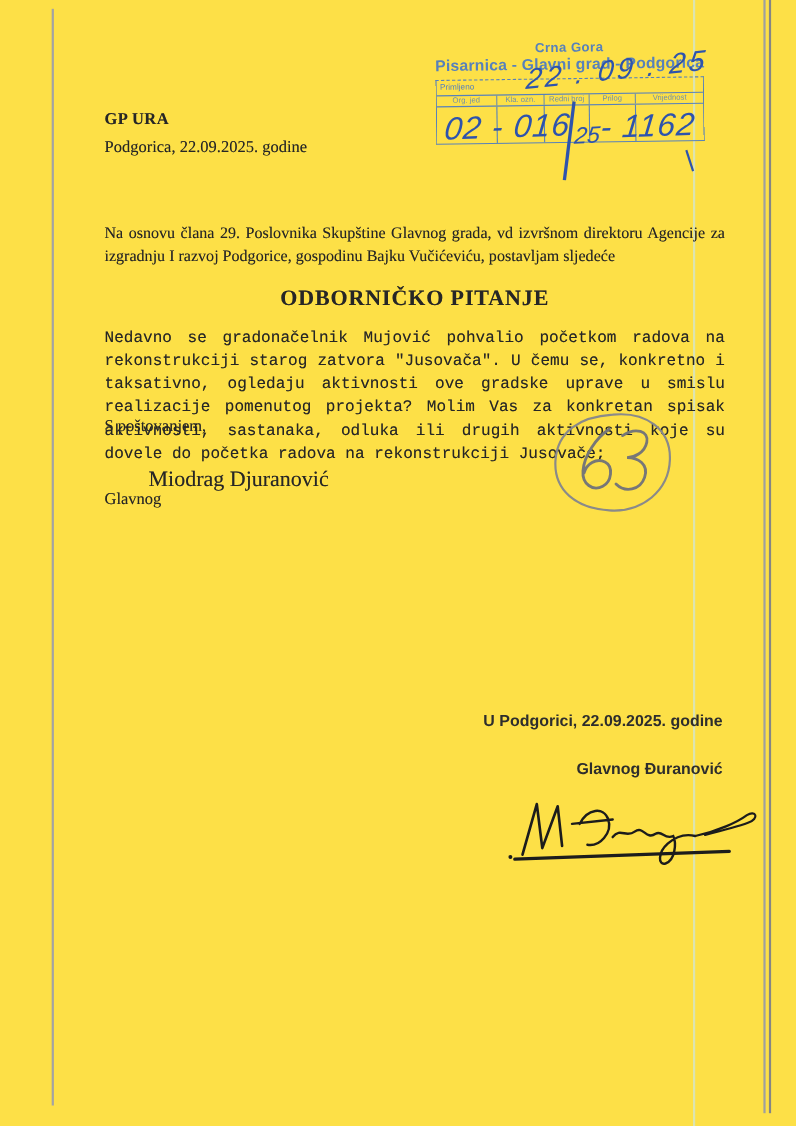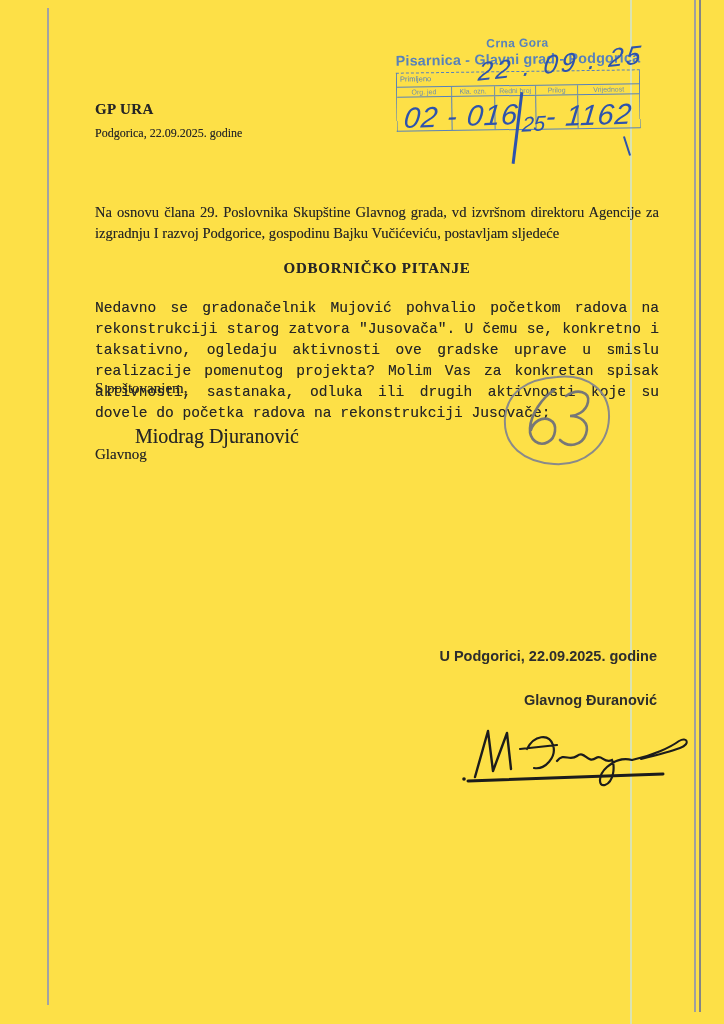--- a/index.html
+++ b/index.html
@@ -13,24 +13,24 @@
   }
   
   .vline{position:absolute;top:0;}
   .left-edge{left:47px;top:8px;height:997px;width:2px;background:#a3a3a3;}
   .right-edge-inner{left:694px;top:0;height:1012px;width:2px;background:#9f9f9f;}
   .right-edge-outer{left:699px;top:0;height:1012px;width:2px;background:#858585;}
   .aqua-line{left:630px;top:0;height:1024px;width:2px;background:rgba(203,231,234,0.65);}
 
   .txt{position:absolute;text-shadow:0 0 .5px rgba(40,40,40,.45);}
   .sender{left:95px;top:101px;font-size:15px;letter-spacing:.4px;font-weight:bold;}
-  .place-date{left:95px;top:126px;font-size:12px;}
+  .place-date{left:95px;top:126px;font-size:15px;}
   .para{left:95px;width:564px;font-size:14.6px;line-height:21px;text-align:justify;}
   .intro{top:202px;}
-  .heading{left:95px;top:260px;width:564px;text-align:center;font-weight:bold;font-size:15px;letter-spacing:.8px;}
+  .heading{left:95px;top:260px;width:564px;text-align:center;font-weight:bold;font-size:20px;letter-spacing:.8px;}
   .body-para{top:298px;font-family:Liberation Mono, monospace;}
   .closing{left:95px;top:380px;font-size:15px;}
   .sig-name{left:95px;top:425px;font-size:20px;margin-left:40px;}
   .sig-title{left:95px;top:446px;font-size:15px;}
 
   
   .footer{position:absolute;left:280px;top:648px;width:377px;text-align:right;
     font-family:"Liberation Sans", sans-serif;font-weight:600;color:#2d2d2d;}
   .footer div{font-size:14.5px;}
   .f1{margin-bottom:28px;}

